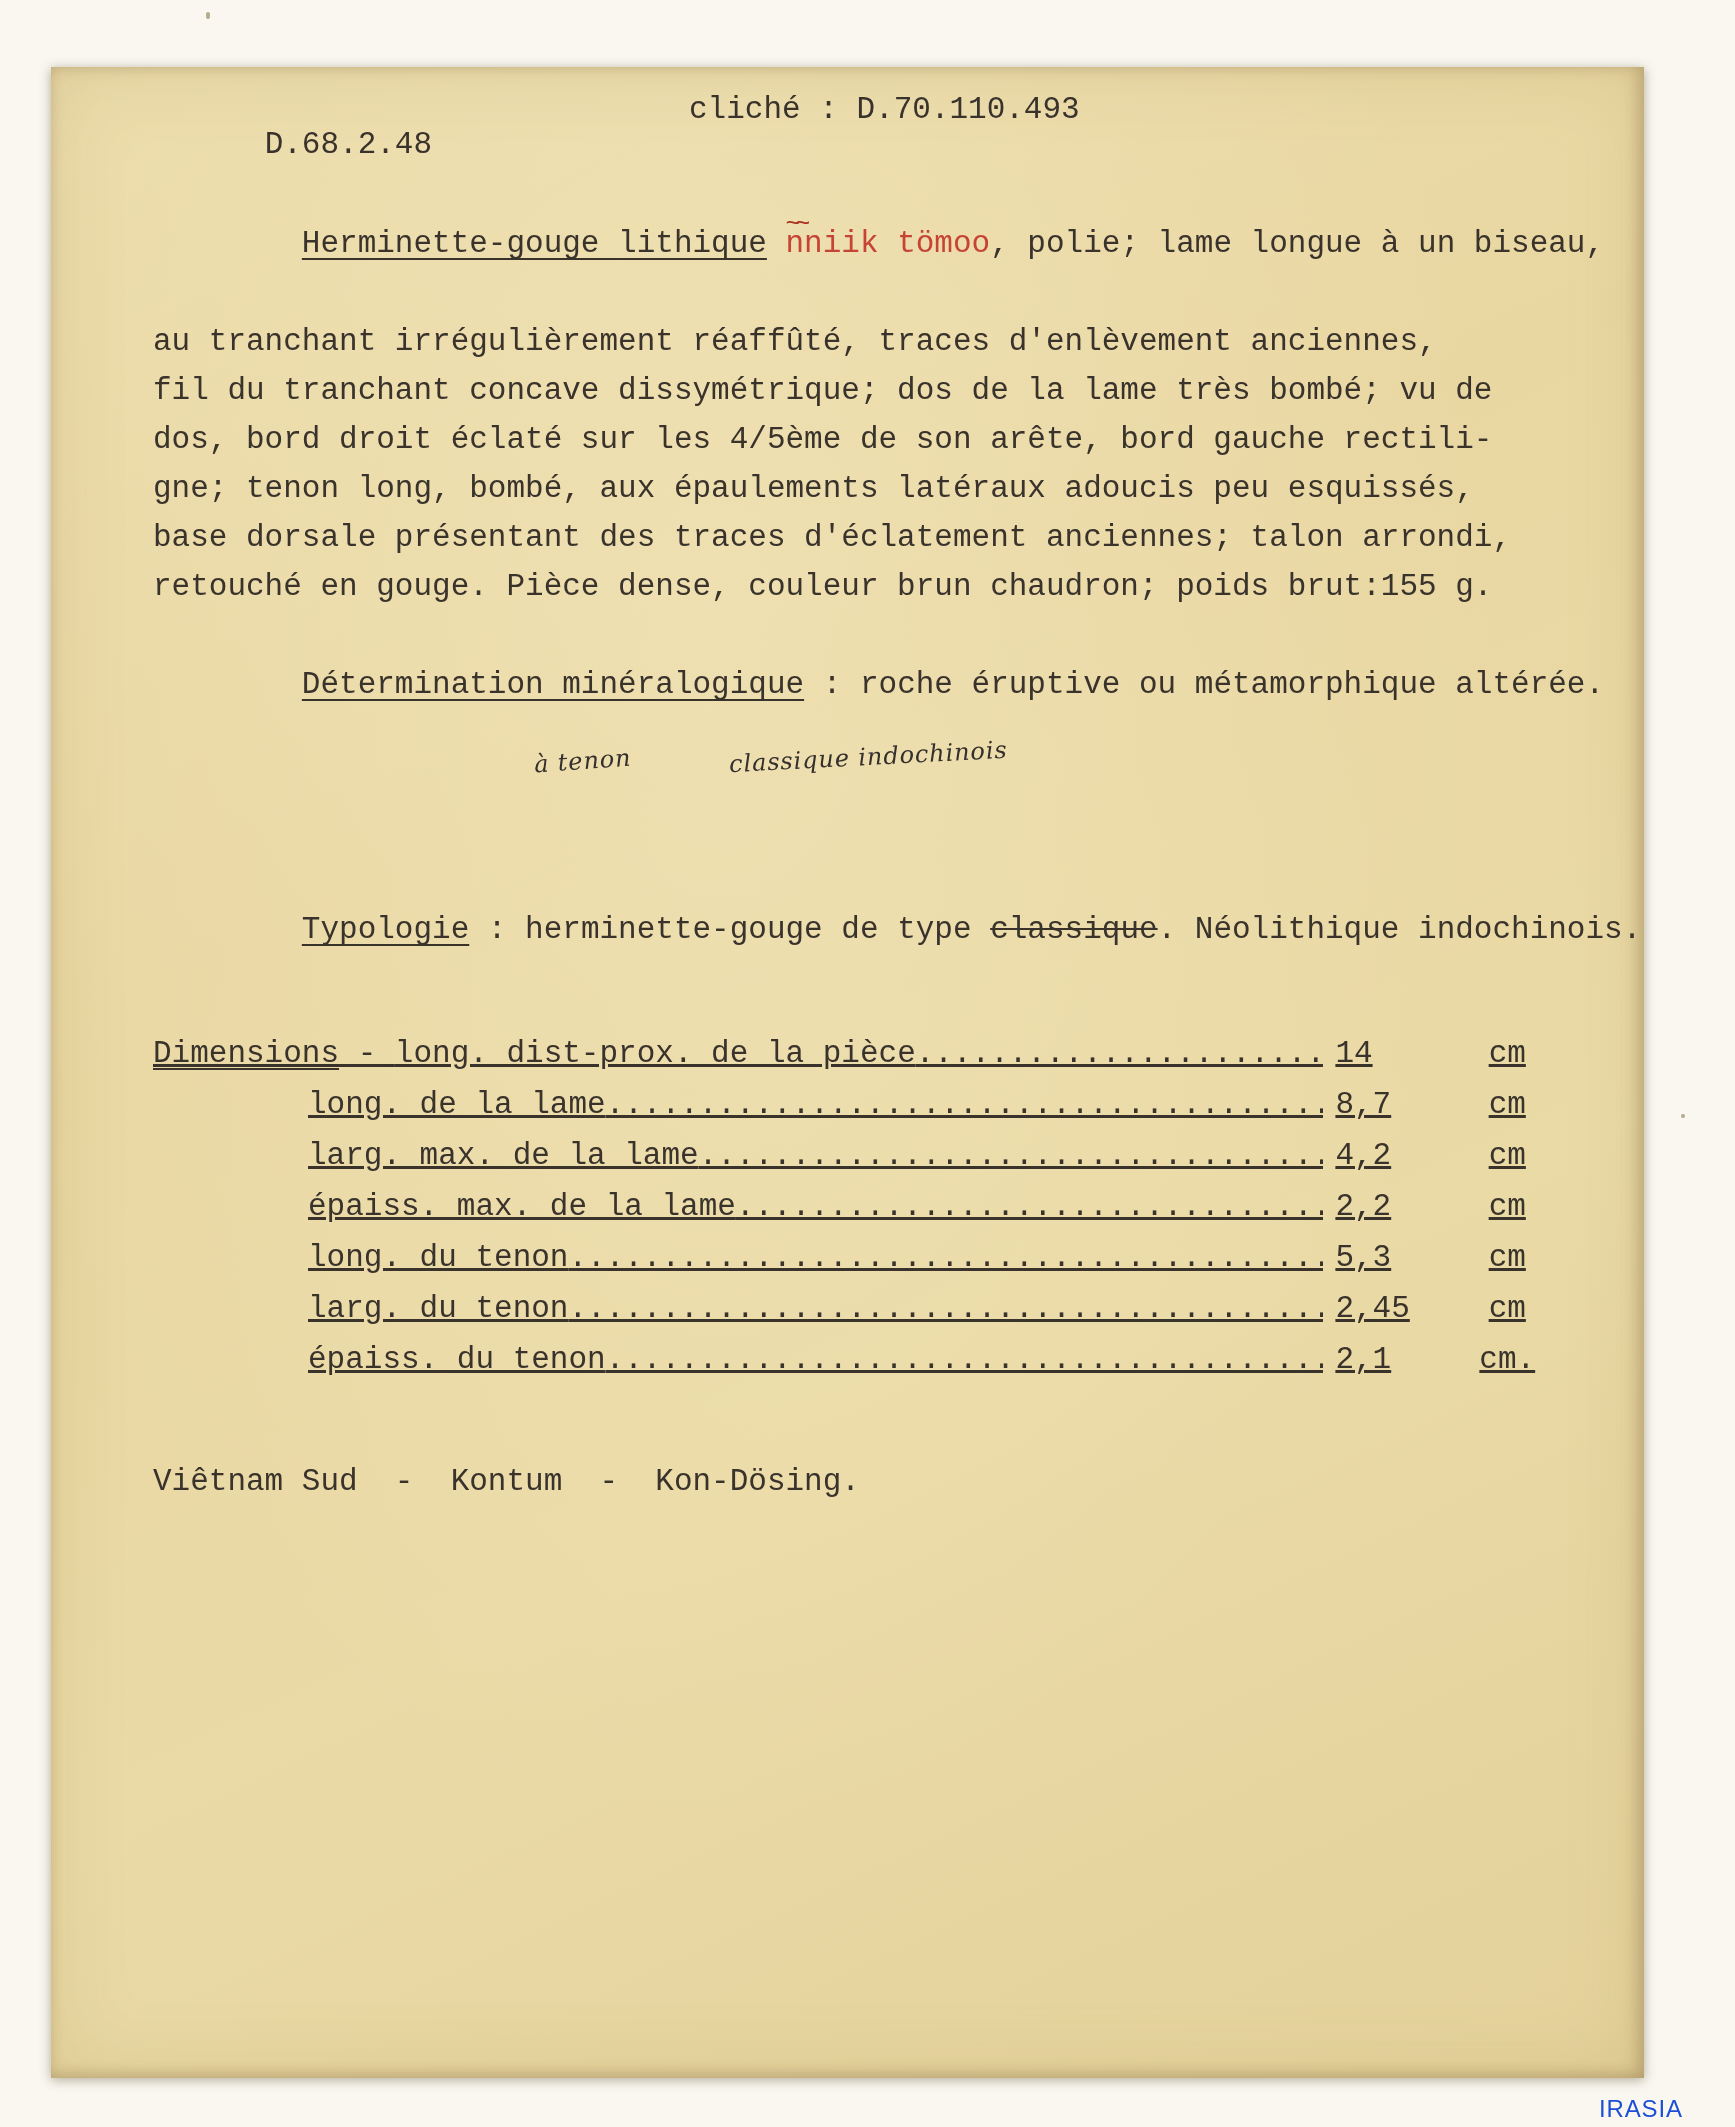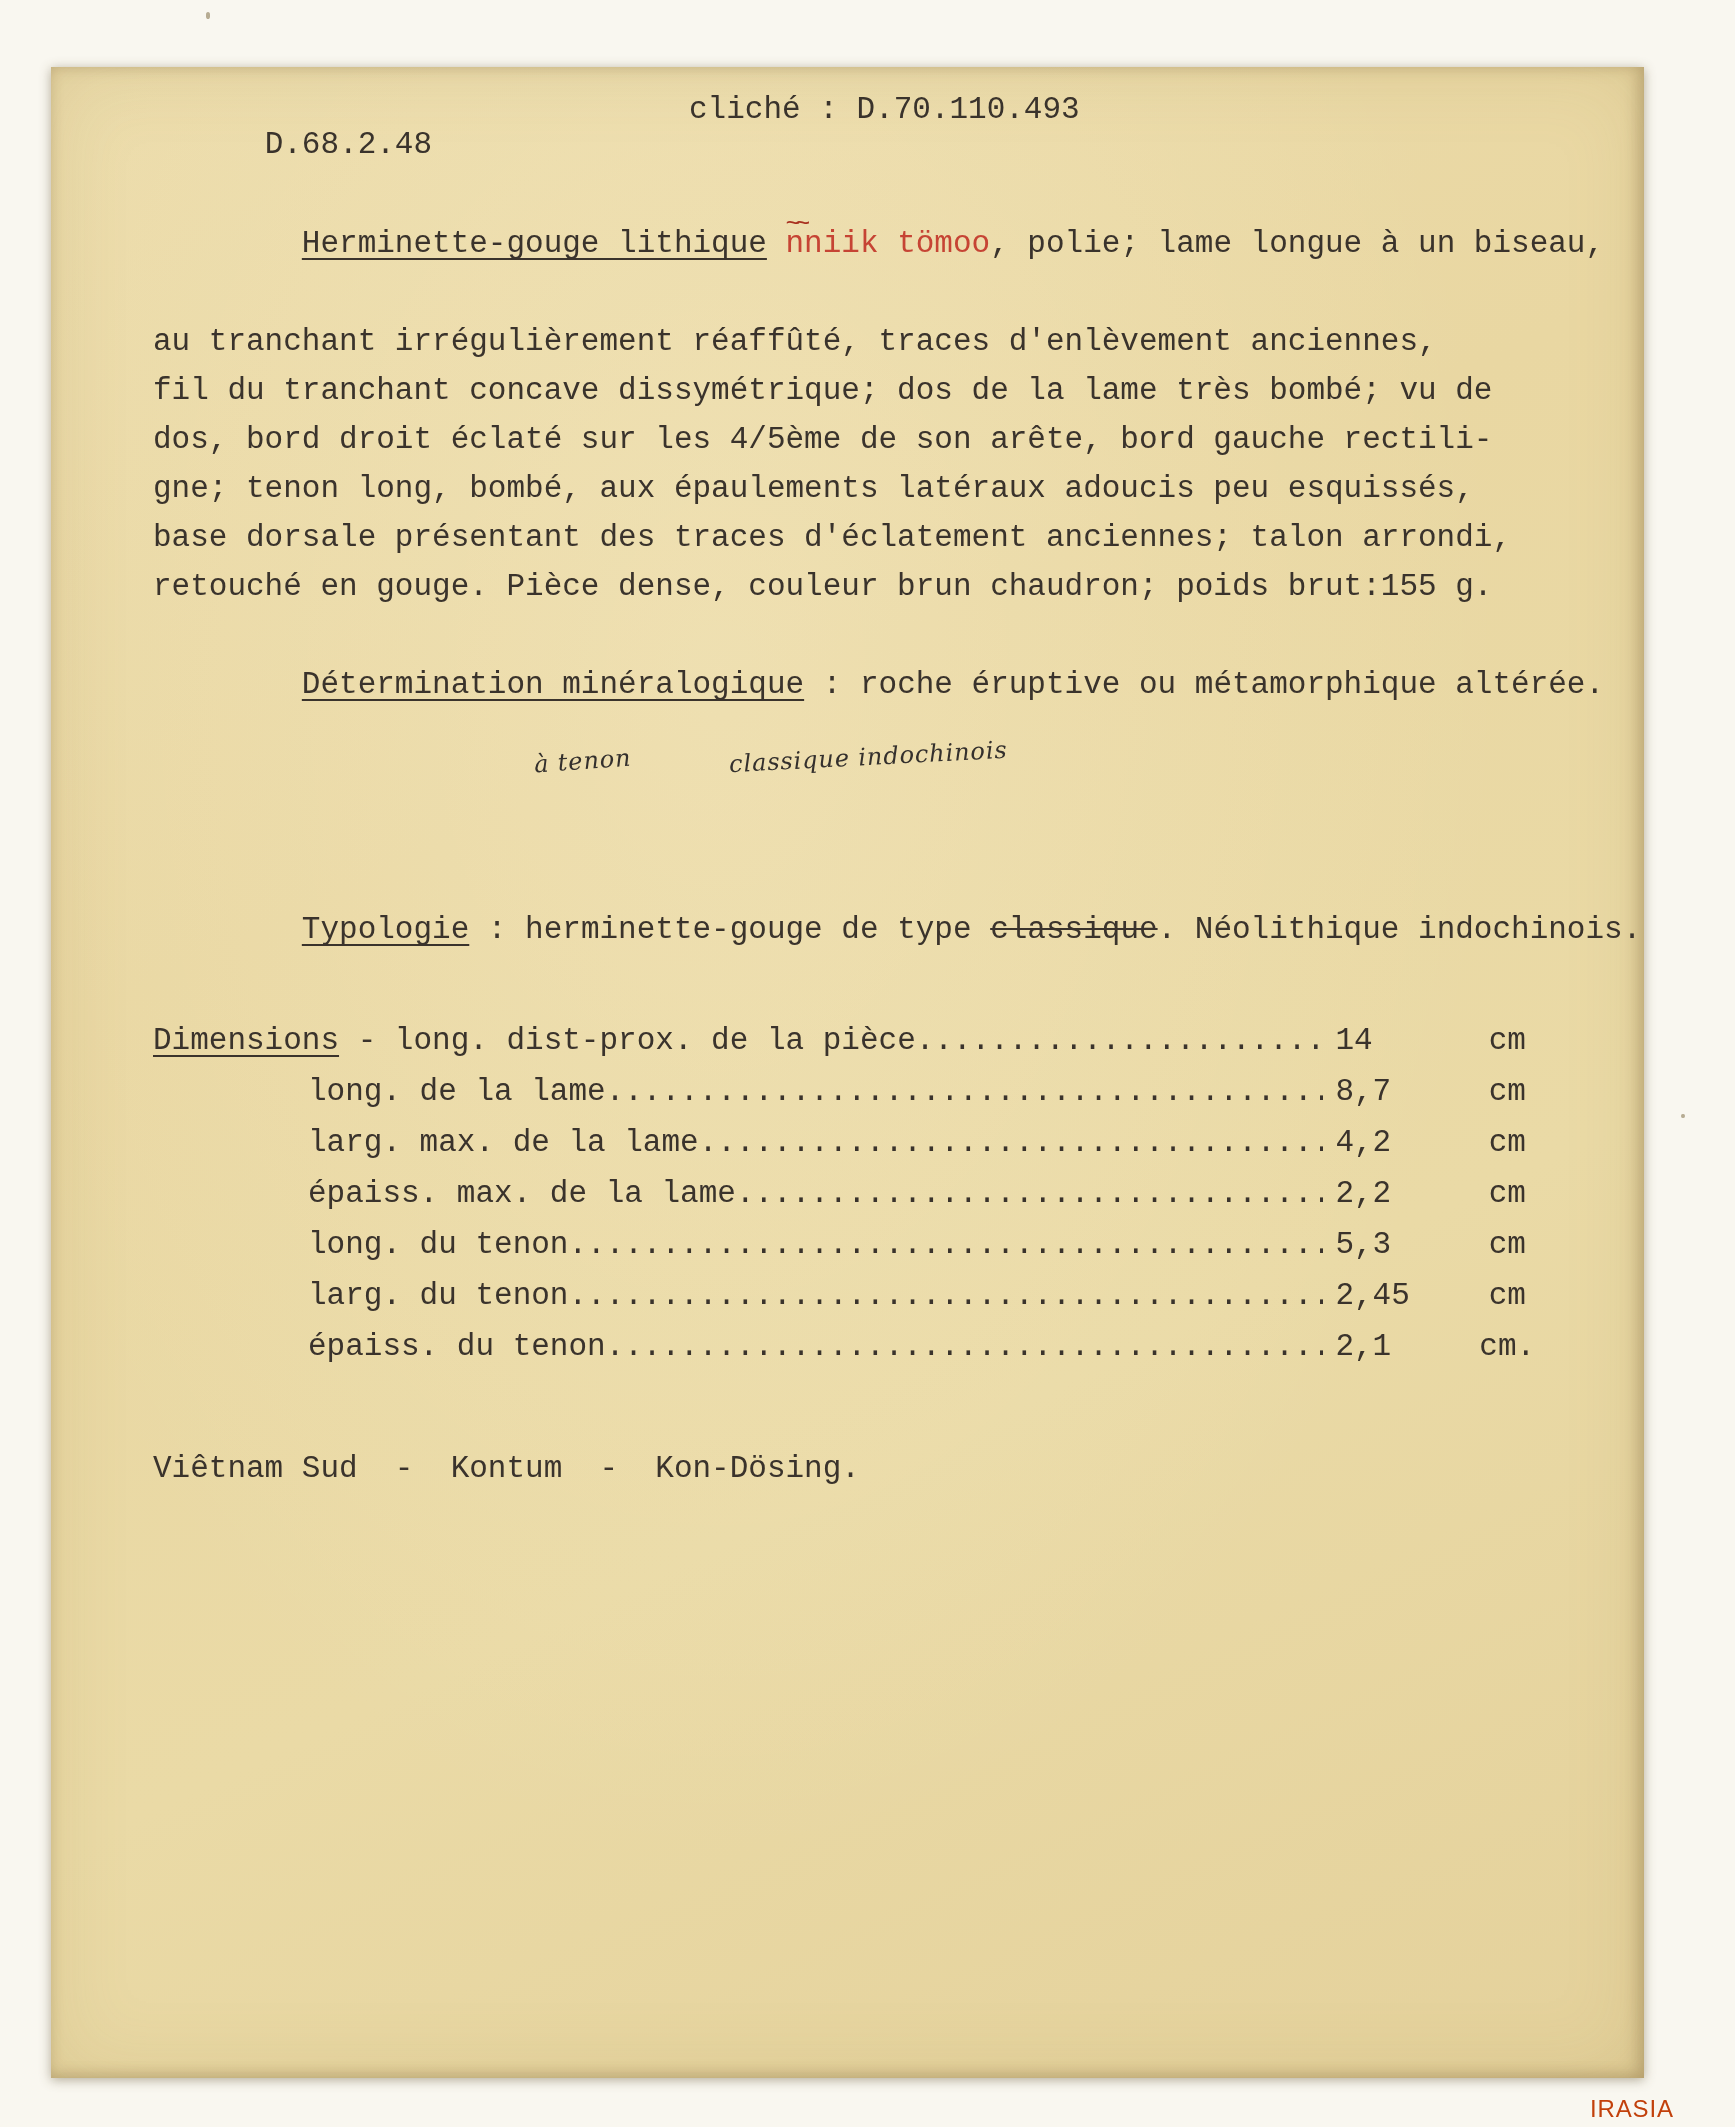--- a/index.html
+++ b/index.html
@@ -53,34 +53,34 @@
   .typ { position:relative; }
   .hw {
     position:absolute;
     font-family:"DejaVu Serif", serif; font-style:italic;
     font-size:24px; color:#34302d; white-space:nowrap;
     letter-spacing:0.9px;
   }
   .hw1 { top:-21px; left:381px; transform:rotate(-4deg); }
   .hw2 { top:-25px; left:576px; transform:rotate(-3deg); }
 
-  .dims { margin-top:12px; }
+  .dims { margin-top:25px;text-decoration:underline; }
   .dim-row { display:flex; line-height:51px; white-space:pre; }
   .dim-indent { flex:0 0 155px; }
   .dim-label { flex:0 0 auto; }
   .dots { flex:1 1 auto; overflow:hidden; white-space:nowrap; }
   .val { flex:0 0 106px; padding-left:12.4px; }
   .unit { flex:0 0 153px; padding-left:3.5px;text-align:center; }
 
   .footer-line { margin-top:72px; line-height:49px; white-space:pre; }
 
   .watermark {
-    position:absolute; right:61px; bottom:5.3px;
+    position:absolute; right:52px; bottom:5.3px;
     font-family:"Liberation Sans", sans-serif;
-    font-size:24px; color:#c2410c; letter-spacing:0.9px;
+    font-size:24px; color:#1d4ed8; letter-spacing:0.9px;
   }
 </style>
 </head>
 <body>
 
 <div class="speck s1"></div>
 <div class="speck s2"></div>
 <div class="speck s3"></div>
 
 <div class="page">

